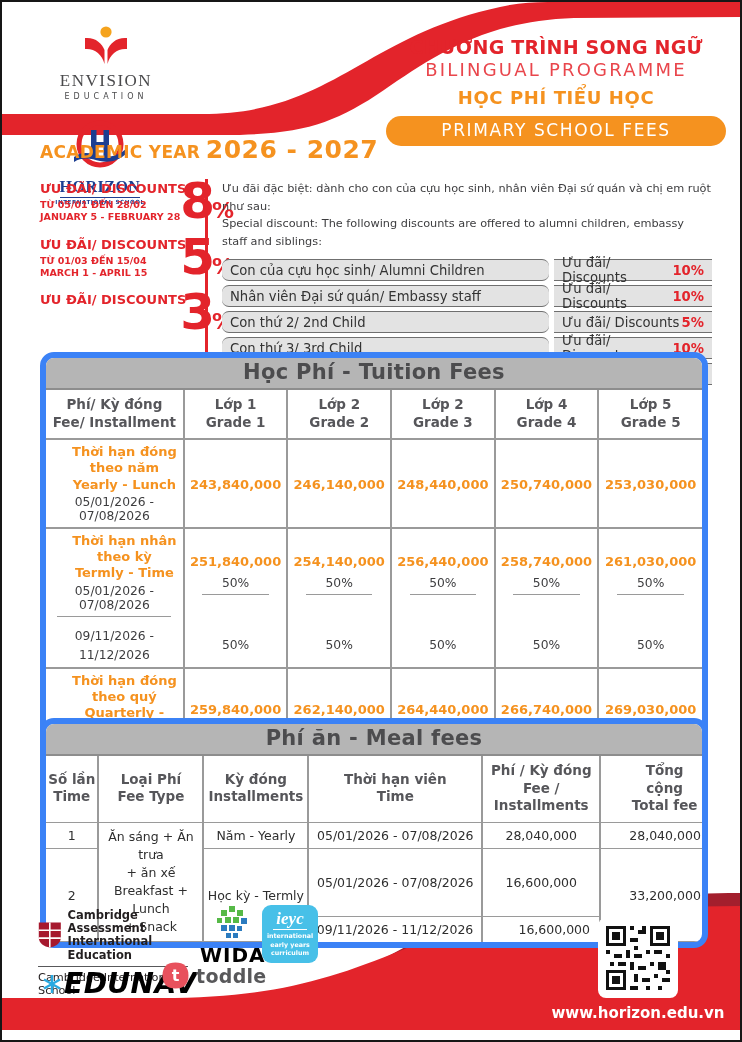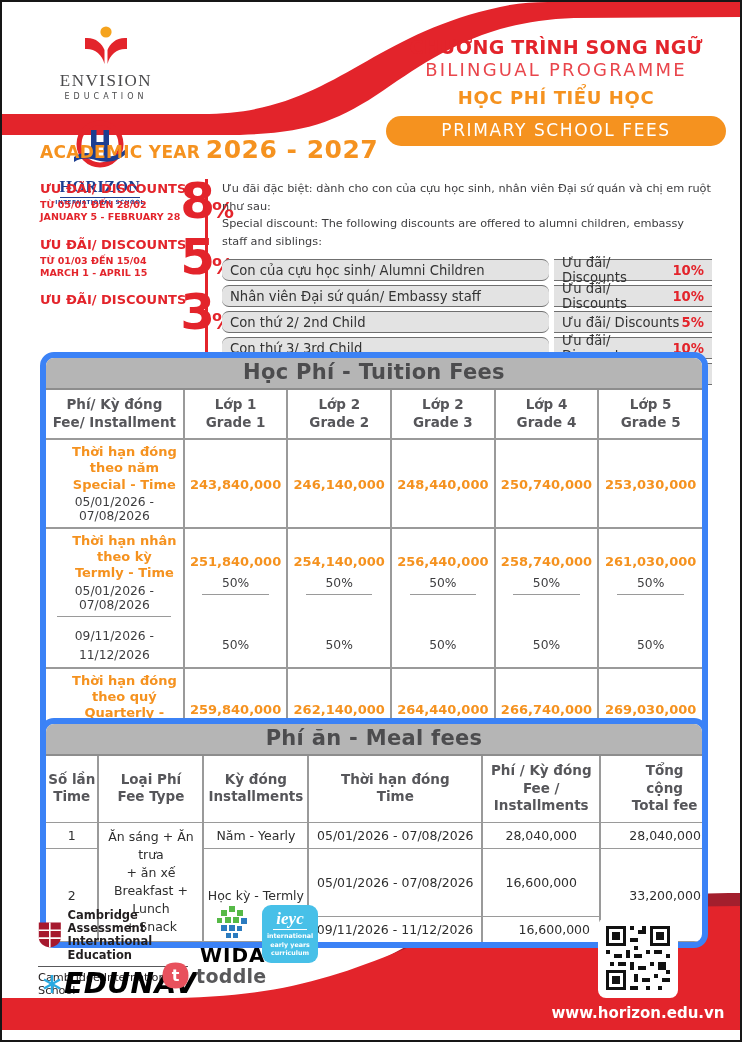--- a/index.html
+++ b/index.html
@@ -220,21 +220,21 @@
           <th><span>Lớp 1</span><br><span>Grade 1</span></th>
           <th><span>Lớp 2</span><br><span>Grade 2</span></th>
           <th><span>Lớp 2</span><br><span>Grade 3</span></th>
           <th><span>Lớp 4</span><br><span>Grade 4</span></th>
           <th><span>Lớp 5</span><br><span>Grade 5</span></th>
         </tr>
       </thead>
       <tbody>
         <tr>
           <td>
-            <div class="lv"><span>Thời hạn đóng theo năm</span><br><span>Special - Time</span></div>
+            <div class="lv"><span>Thời hạn đóng theo năm</span><br><span>Yearly - Lunch</span></div>
             <div class="ld">05/01/2026 - 07/08/2026</div>
           </td>
           <td><span class="amt">243,840,000</span></td>
           <td><span class="amt">246,140,000</span></td>
           <td><span class="amt">248,440,000</span></td>
           <td><span class="amt">250,740,000</span></td>
           <td><span class="amt">253,030,000</span></td>
         </tr>
         <tr class="sect">
           <td>
@@ -345,21 +345,21 @@
           <col style="width:16%">
           <col style="width:26.5%">
           <col style="width:18%">
           <col style="width:15.5%">
         </colgroup>
       <thead>
         <tr>
           <th><span>Số lần</span><br><span>Time</span></th>
           <th><span>Loại Phí</span><br><span>Fee Type</span></th>
           <th><span>Kỳ đóng</span><br><span>Installments</span></th>
-          <th><span>Thời hạn đóng</span><br><span>Time</span></th>
+          <th><span>Thời hạn viên</span><br><span>Time</span></th>
           <th><span>Phí / Kỳ đóng</span><br><span>Fee / Installments</span></th>
           <th><span>Tổng cộng</span><br><span>Total fee</span></th>
         </tr>
       </thead>
       <tbody>
         <tr>
           <td>1</td>
           <td class="ft" rowspan="3">
             <span>Ăn sáng + Ăn trưa</span><br><span>+ ăn xế</span><br><span>Breakfast + Lunch</span><br><span>+ Snack</span>
           </td>

